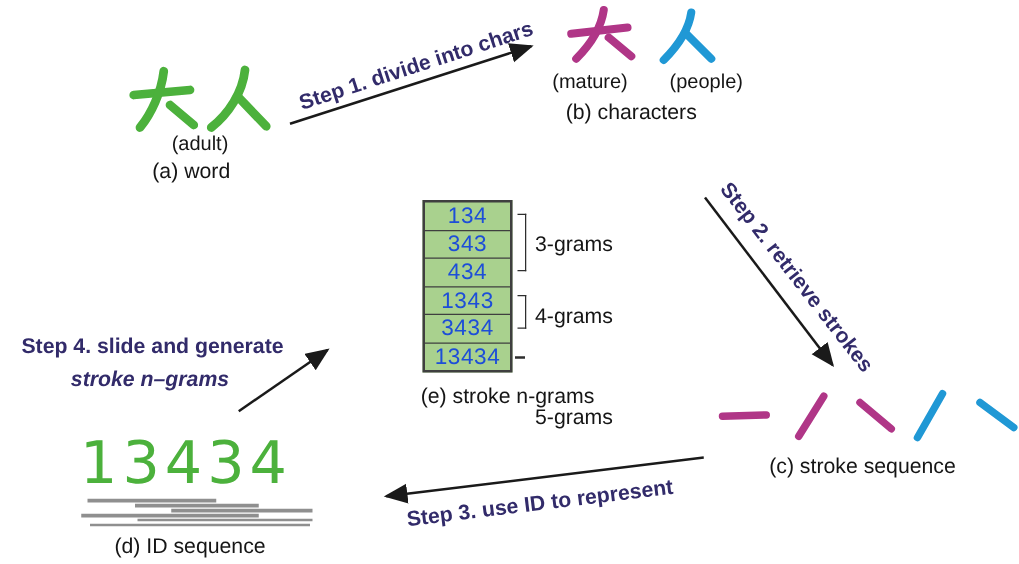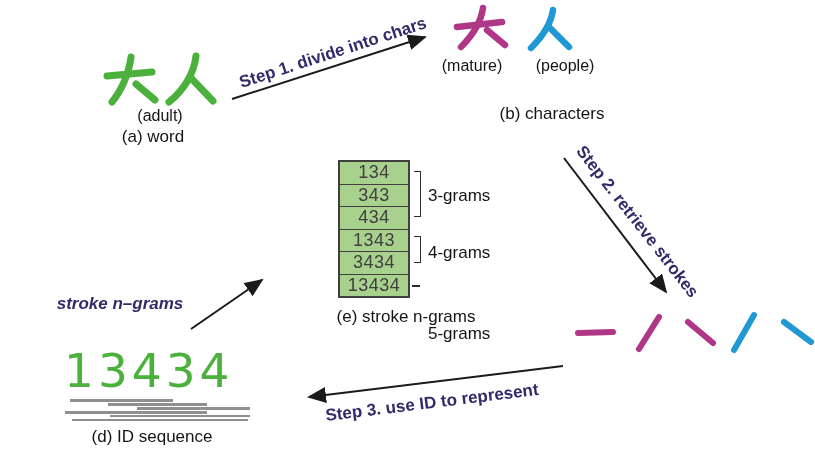--- a/index.html
+++ b/index.html
@@ -22,21 +22,21 @@
   }
   .rot { transform:translate(-50%,-50%) rotate(var(--r)); }
   .overlay { position:absolute; left:0; top:0; pointer-events:none; }
   .ngram-table {
     position:absolute; left:338px; top:160px; width:72px;
     border:2px solid #3f3f3f; background:#a9d18e; box-sizing:border-box;
   }
   .ngram-row {
     height:21.5px; border-bottom:1.5px solid #3f3f3f;
     display:flex; align-items:center; justify-content:center;
-    font-size:18px; color:#404040; letter-spacing:0.5px;
+    font-size:18px; color:#1d4ed8; letter-spacing:0.5px;
   }
   .ngram-row:last-child { border-bottom:none; }
   .bracket {
     position:absolute; width:7px; box-sizing:border-box;
     border-top:1.5px solid #2e2e2e; border-right:1.5px solid #2e2e2e; border-bottom:1.5px solid #2e2e2e;
   }
   .glabel { position:absolute; left:428px; color:#151515; font-size:17px; white-space:nowrap;text-align:right; }
   .dash5 { position:absolute; left:412px; top:285px; width:8px; height:2px; background:#2e2e2e; }
   .ul { position:absolute; height:2.5px; background:#8f8f8f; }
   .id-digits {
@@ -82,45 +82,47 @@
       <path d="M33,4 C31,18 23,31 11,43"></path>
       <path d="M37,26 L55,41"></path>
     </g>
     <g fill="none" stroke-linecap="round" stroke-width="6.5" stroke="#2098d5">
       <path d="M103,6 C101,20 93,32 81,44"></path>
       <path d="M99,23 L119,43"></path>
     </g>
   </svg>
   <div class="gloss" style="left:472px; top:57px;">(mature)</div>
   <div class="gloss" style="left:565px; top:57px;">(people)</div>
-  <div class="cap" style="left:505px; top:104px;margin-left:47px;">(b) characters</div>
+  <div class="cap" style="left:505px; top:80px;">(b) characters</div>
 
   <div class="step rot" style="left:637px; top:222px; --r:52deg;">Step 2. retrieve strokes</div>
 
   <svg class="abs" style="left:570px; top:305px;" width="245" height="55">
     <g fill="none" stroke-linecap="round" stroke-width="6">
       <line x1="8" y1="28" x2="43" y2="27" stroke="#b03687"></line>
       <line x1="69" y1="44" x2="89" y2="12" stroke="#b03687"></line>
       <line x1="118" y1="17" x2="143" y2="38" stroke="#b03687"></line>
       <line x1="164" y1="45" x2="184" y2="10" stroke="#2098d5"></line>
       <line x1="214" y1="17" x2="241" y2="37" stroke="#2098d5"></line>
     </g>
   </svg>
+  <div class="cap" style="left:690px; top:363px;">(c) stroke sequence</div>
 
   <div class="step rot" style="left:432px; top:403px; --r:-7deg;">Step 3. use ID to represent</div>
 
   <div class="id-digits">13434</div>
   <div class="ul" style="left:70px;  top:399px; width:103px;"></div>
   <div class="ul" style="left:108px; top:403px; width:99px;"></div>
   <div class="ul" style="left:137px; top:407px; width:113px;"></div>
   <div class="ul" style="left:65px;  top:411px; width:142px;"></div>
   <div class="ul" style="left:110px; top:414.5px; width:140px;"></div>
   <div class="ul" style="left:72px;  top:418.5px; width:176px;"></div>
   <div class="cap" style="left:152px; top:427px;">(d) ID sequence</div>
 
+  <div class="step rot" style="left:122px; top:277px; --r:0deg;">Step 4. slide and generate</div>
   <div class="step rot" style="left:120px; top:304px;font-style:italic; --r:0deg;">stroke n–grams</div>
 
   <div class="ngram-table">
     <div class="ngram-row">134</div>
     <div class="ngram-row">343</div>
     <div class="ngram-row">434</div>
     <div class="ngram-row">1343</div>
     <div class="ngram-row">3434</div>
     <div class="ngram-row">13434</div>
   </div>

